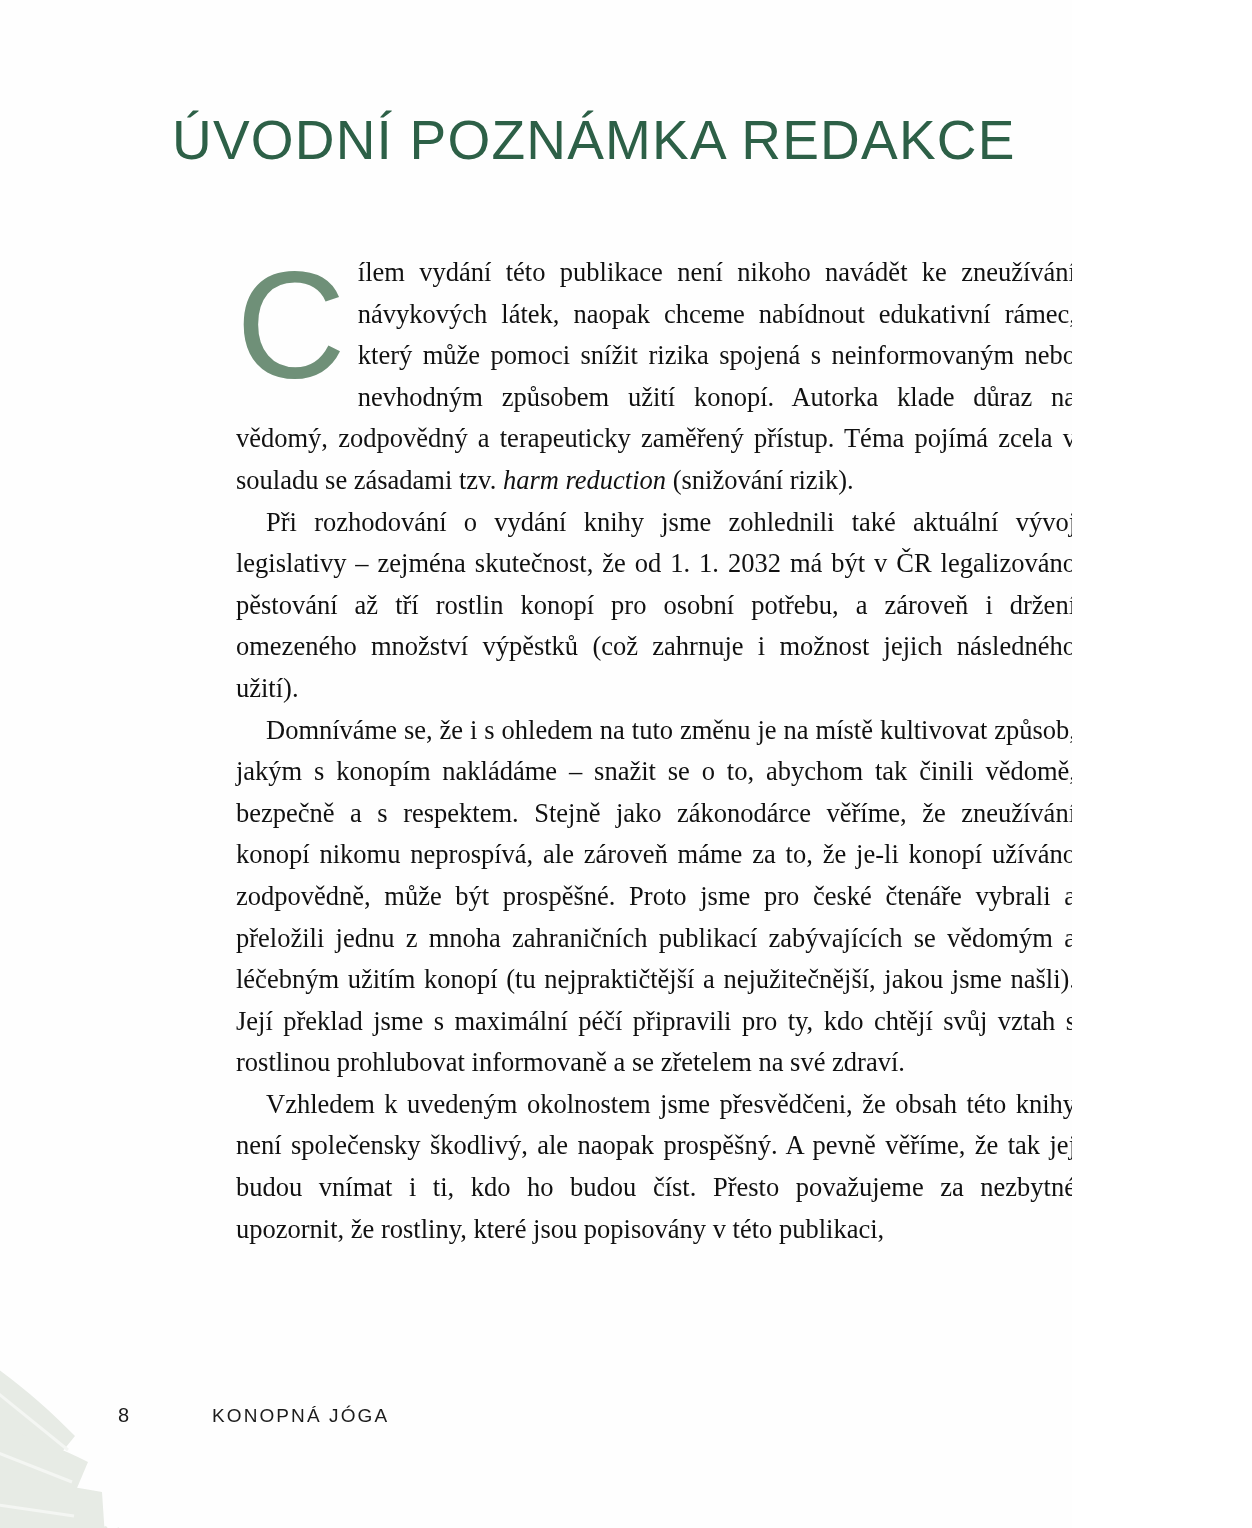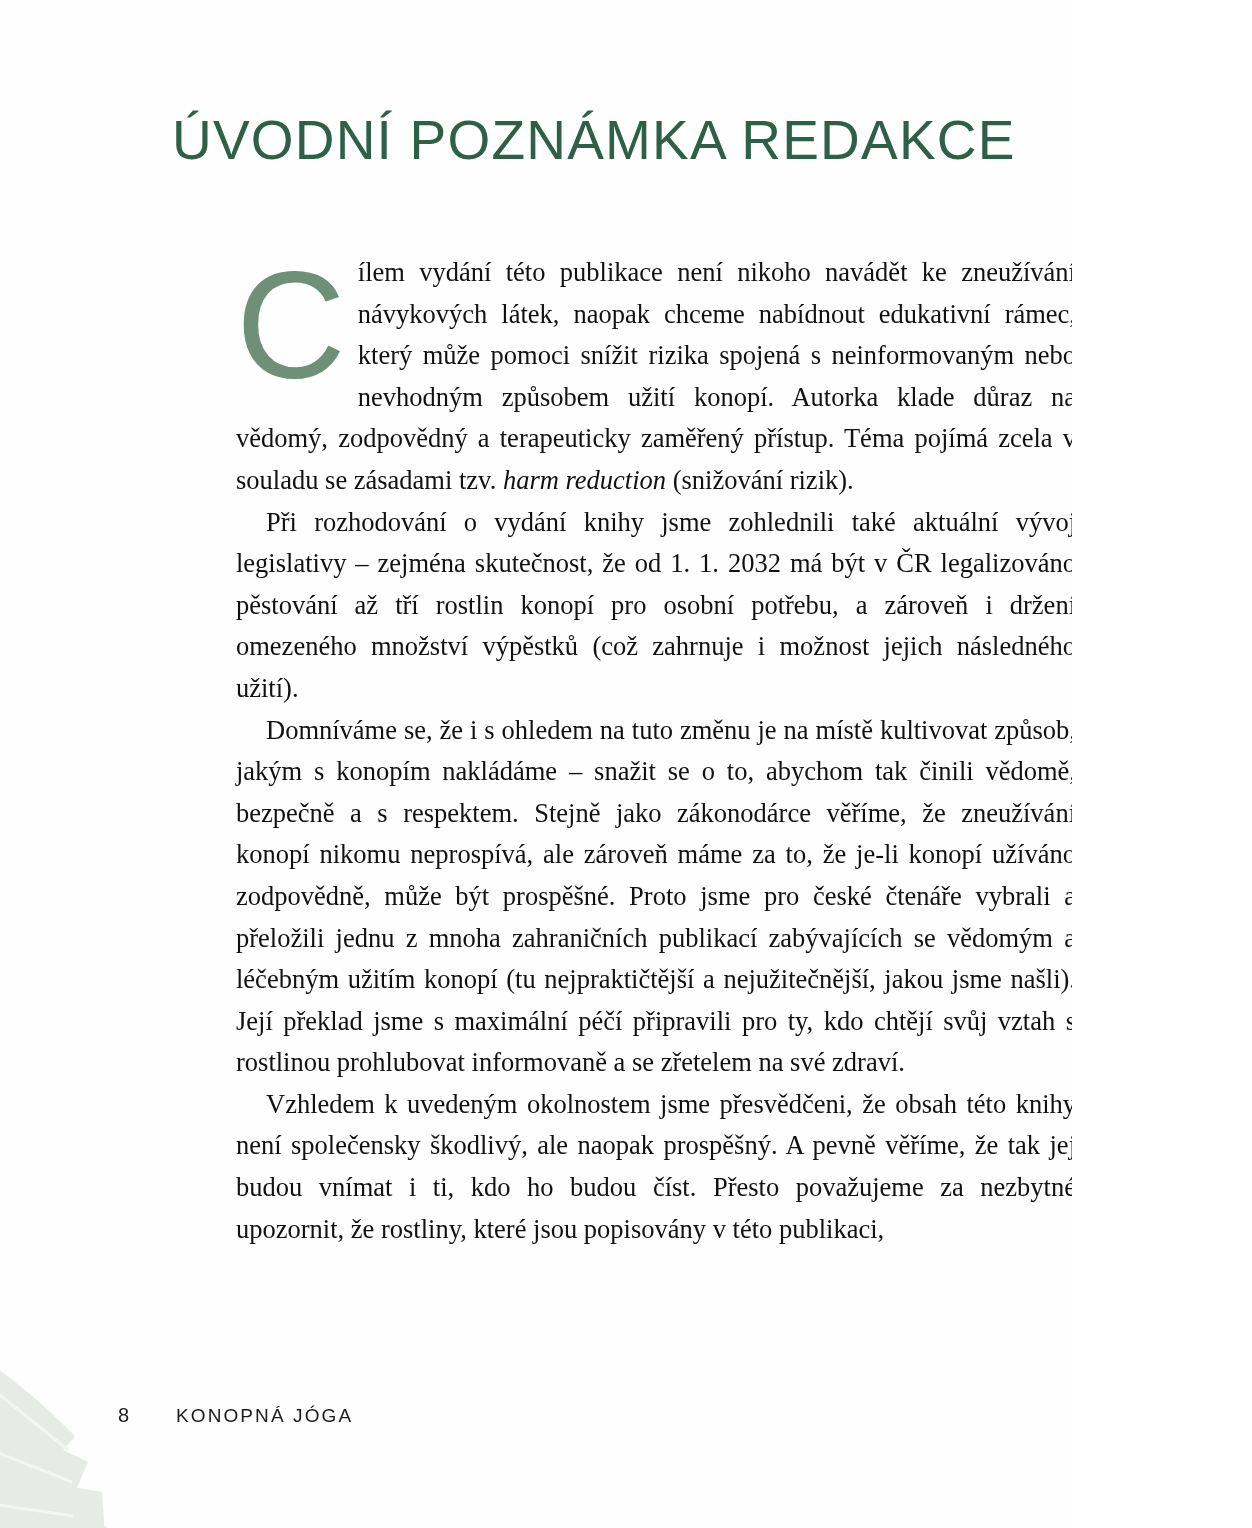--- a/index.html
+++ b/index.html
@@ -107,20 +107,21 @@
     color: #1c1c1c;
     letter-spacing: 0.5px;
     width: 58px;
     display: inline-block;
   }
   .footer .running-head {
     font-family: "Liberation Sans", sans-serif;
     font-size: 19px;
     color: #1c1c1c;
     letter-spacing: 2.1px;
+    margin-left: 36px;
   }
 </style>
 </head>
 <body>
 
 <div class="page">
 
   <div class="watermark">
     <svg viewBox="0 0 480 460" xmlns="http://www.w3.org/2000/svg" aria-hidden="true">
       <g fill="#e7ebe5">

